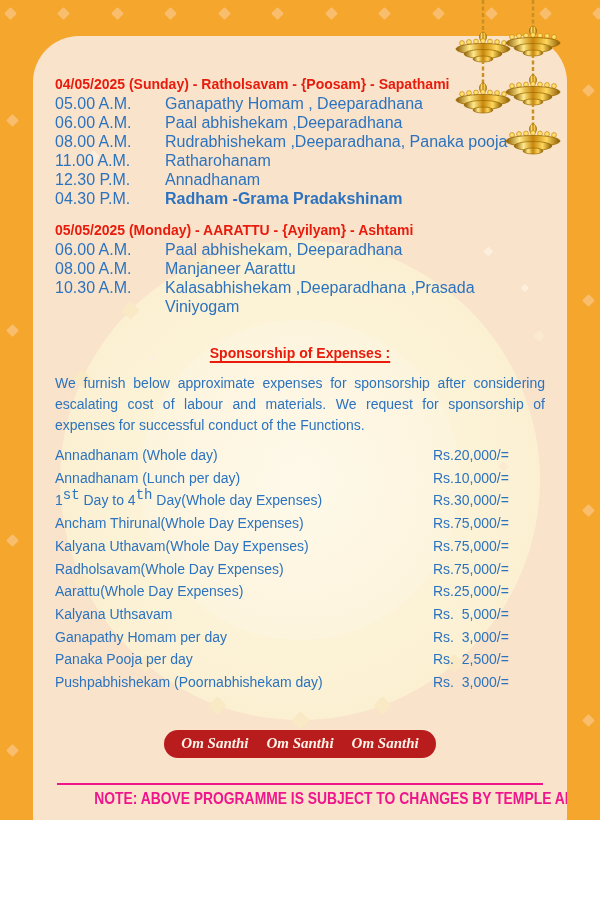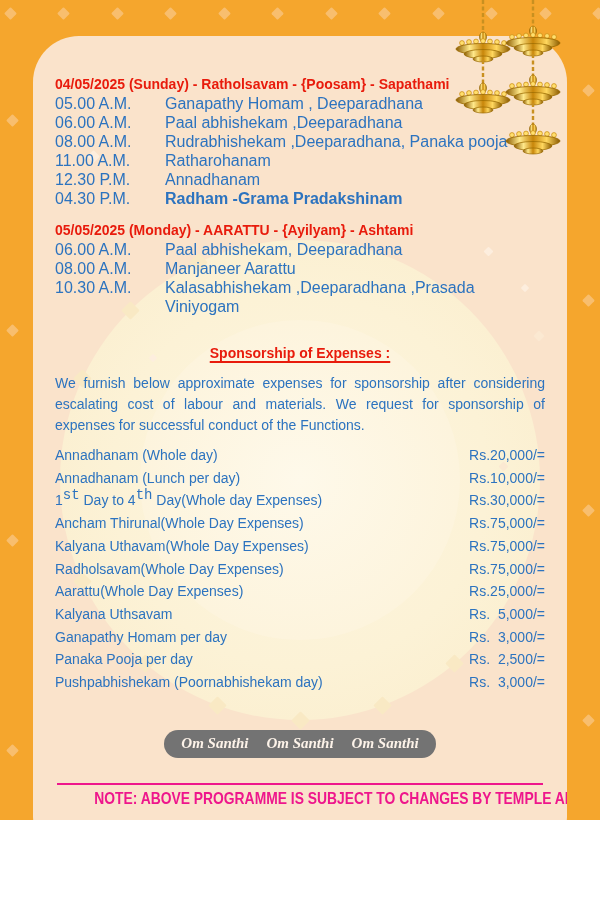--- a/index.html
+++ b/index.html
@@ -38,24 +38,24 @@
     margin:29px 0 0 0;text-align:center;color:#e81b0c;font-size:14px;font-weight:bold;
     text-decoration:underline;text-decoration-thickness:1.5px;text-underline-offset:3px;
   }
   .sp-para{
     margin:12px 0 0 0;color:#2c73bf;font-size:14px;line-height:21px;text-align:justify;
   }
   .exp-list{margin-top:8px;}
   .exp-row{display:flex;font-size:14px;line-height:22.7px;color:#2c73bf;}
   .exp-label{flex:1;}
   .exp-label sup{font-size:14px;line-height:0;font-family:Liberation Mono, monospace;}
-  .exp-price{flex:0 0 112px;white-space:pre;text-align:right;}
+  .exp-price{flex:0 0 112px;white-space:pre;}
   
   .pill{
-    margin:36px auto 0 auto;width:272px;height:28px;border-radius:14px;background:#737373;
+    margin:36px auto 0 auto;width:272px;height:28px;border-radius:14px;background:#b91c1c;
     display:flex;align-items:center;justify-content:center;gap:18px;
     color:#fdf3e9;font-family:"Liberation Serif","DejaVu Serif",serif;
     font-style:italic;font-weight:bold;font-size:15px;
   }
   
   .note-wrap{margin-top:25px;}
   .note-rule{height:0;border-top:2px solid #ee168c;margin:0 2px;}
   .note{
     margin-top:4px;text-align:center;color:#ee168c;font-weight:bold;font-size:16.5px;
     transform:scaleX(.84);transform-origin:center;white-space:nowrap;letter-spacing:0;

